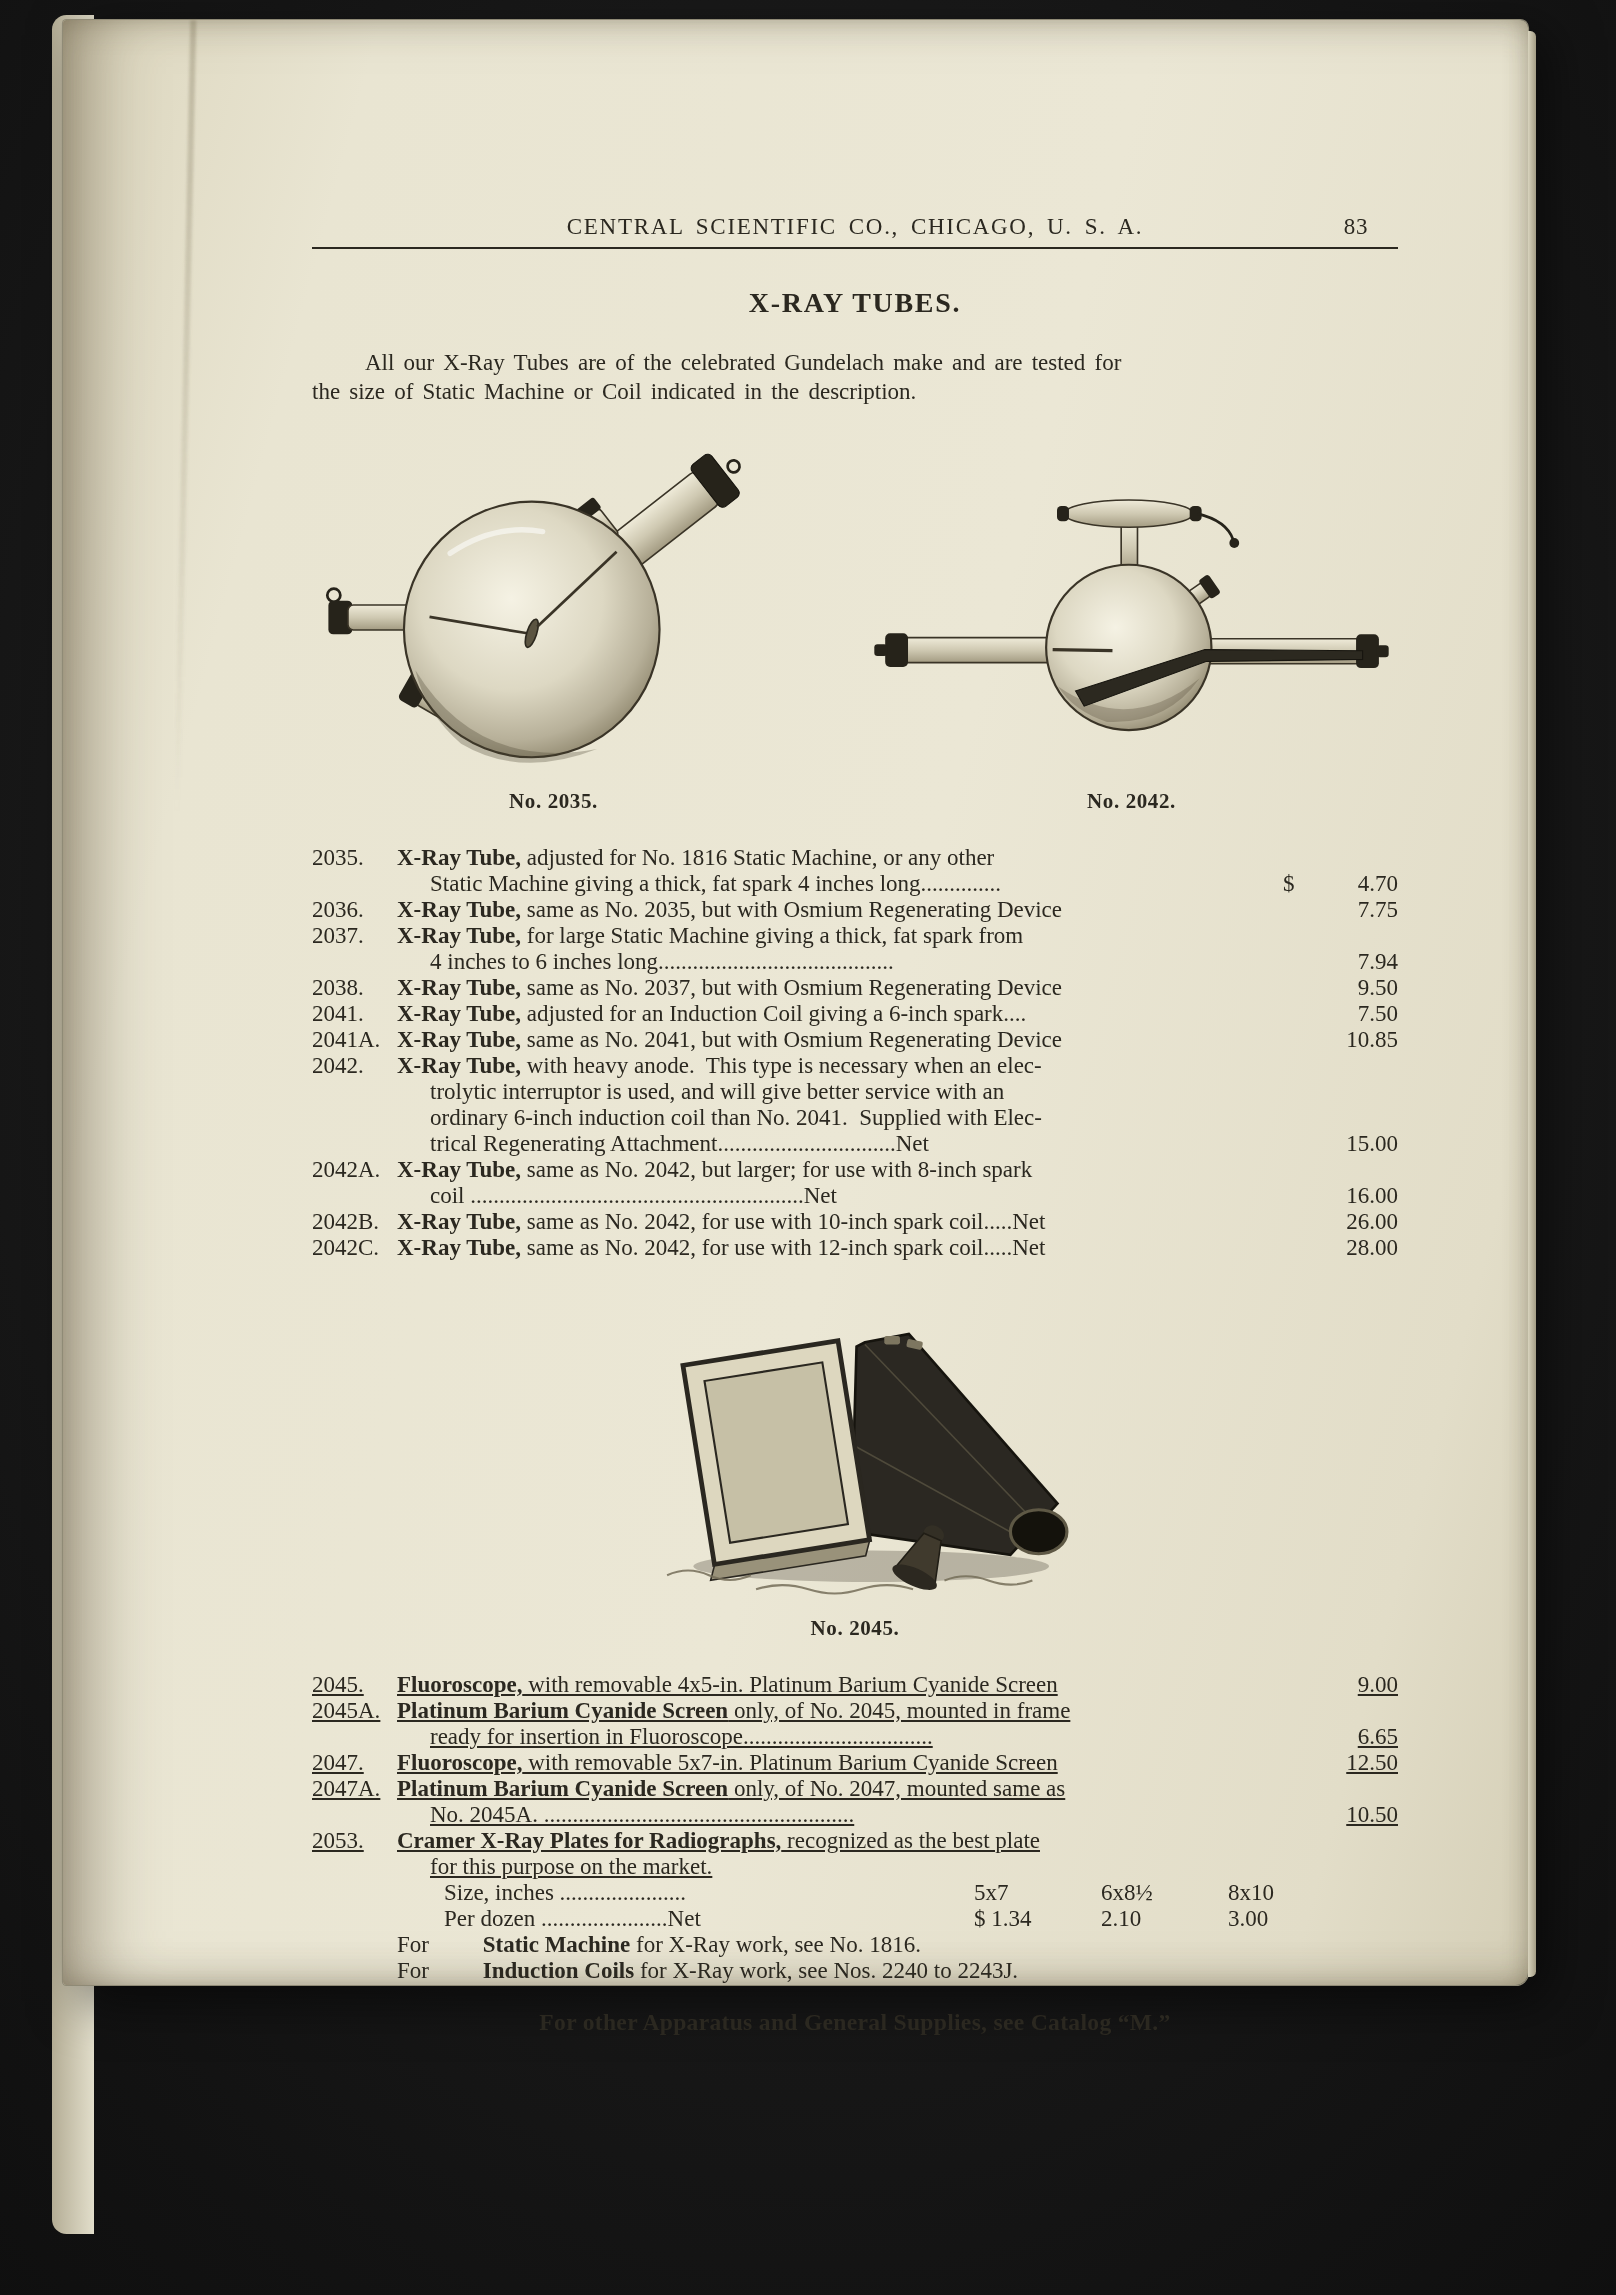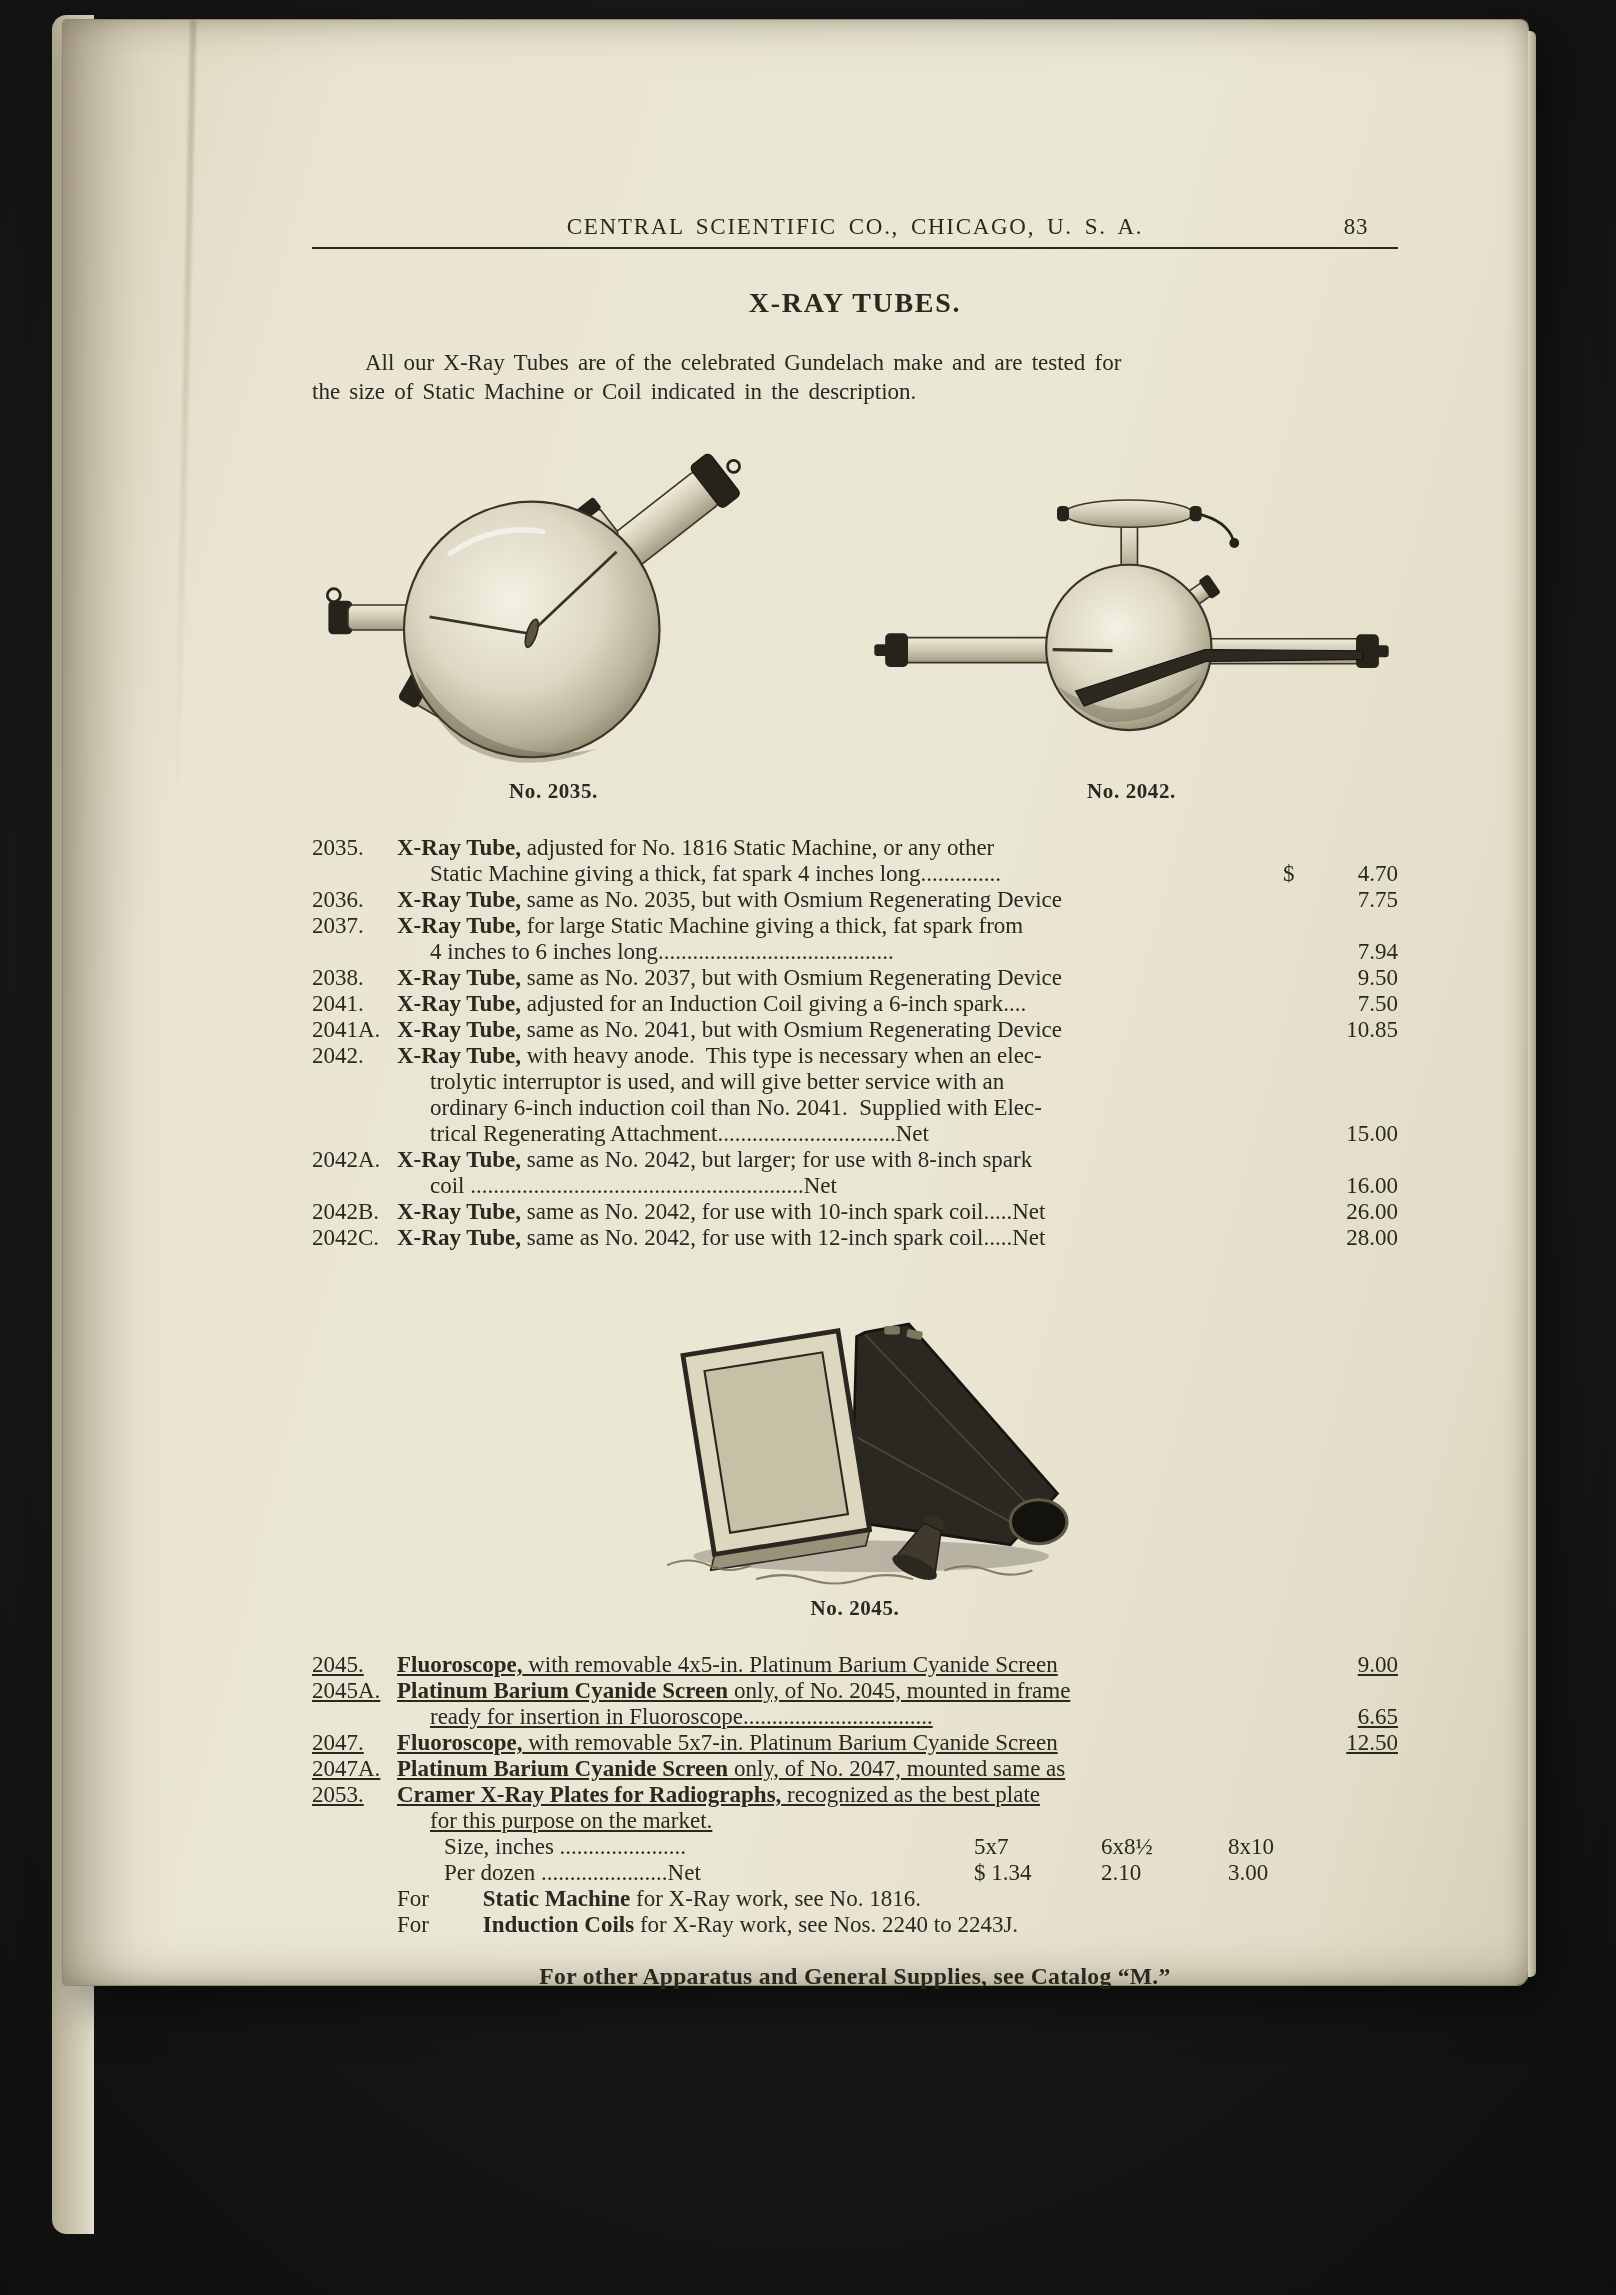--- a/index.html
+++ b/index.html
@@ -30,21 +30,21 @@
   .hdr-page{position:absolute;right:30px;top:0;letter-spacing:0.6px;}
   .rule{border-top:2.8px solid #2b2820;margin-top:6.7px;}
   .title{margin-top:35px;text-align:center;font-size:28px;font-weight:bold;letter-spacing:1.7px;line-height:37px;}
 
   .intro{margin-top:27px;font-size:23px;line-height:29px;word-spacing:3.4px;}
   .intro .l1{text-indent:53px;}
 
   .figrow{margin-top:25px;display:flex;justify-content:space-between;align-items:flex-end;}
   .fig{text-align:center;}
   .fig svg{display:block;margin:0 auto;}
-  .figcap{font-weight:bold;font-size:21px;letter-spacing:0.6px;text-align:center;}
+  .figcap{margin-top:10px;font-weight:bold;font-size:21px;letter-spacing:0.6px;text-align:center;}
   .figcenter{margin-top:29px;text-align:center;}
 
   .list{margin-top:31px;}
   .list2{margin-top:31px;text-decoration:underline;}
   .row{display:flex;font-size:23px;line-height:26px;justify-content:flex-end;}
   .num{width:85px;flex:none;white-space:pre;}
   .txt{flex:1;min-width:0;white-space:pre;overflow:visible;}
   .row.cont .txt{padding-left:33px;}
   .txt b{font-weight:700;}
   .price{width:115px;flex:none;display:flex;white-space:pre;}
@@ -293,20 +293,25 @@
         <div class="row">
           <span class="num">2047.</span>
           <span class="txt"><b>Fluoroscope,</b><span> with removable 5x7-in. Platinum Barium Cyanide Screen</span></span>
           <span class="price"><span class="cur"></span><span class="amt">12.50</span></span>
         </div>
         <div class="row">
           <span class="num">2047A.</span>
           <span class="txt"><b>Platinum Barium Cyanide Screen</b><span> only, of No. 2047, mounted same as</span></span>
           <span class="price"><span class="cur"></span><span class="amt"></span></span>
         </div>
+        <div class="row cont">
+          <span class="num"></span>
+          <span class="txt"><b></b><span>No. 2045A. ......................................................</span></span>
+          <span class="price"><span class="cur"></span><span class="amt">10.50</span></span>
+        </div>
         <div class="row">
           <span class="num">2053.</span>
           <span class="txt"><b>Cramer X-Ray Plates for Radiographs,</b><span> recognized as the best plate</span></span>
           <span class="price"><span class="cur"></span><span class="amt"></span></span>
         </div>
         <div class="row cont">
           <span class="num"></span>
           <span class="txt"><b></b><span>for this purpose on the market.</span></span>
           <span class="price"><span class="cur"></span><span class="amt"></span></span>
         </div>

